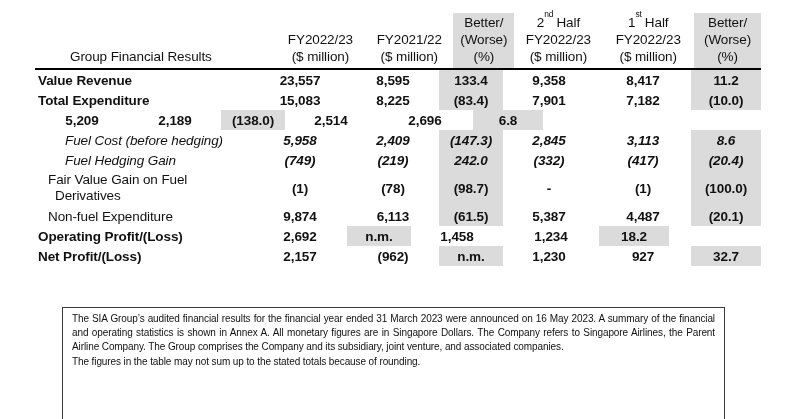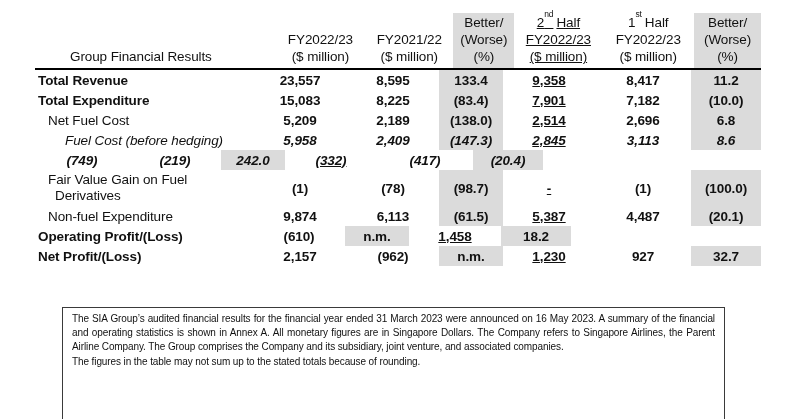--- a/index.html
+++ b/index.html
@@ -20,21 +20,21 @@
     left: 35px;
     top: 13px;
     width: 726px;
     font-size: 13.5px;
     letter-spacing: -0.1px;
   }
   .c-label { width: 218px; }
   .c1 { width: 94px; }
   .c2 { width: 92px; }
   .c3 { width: 64px; }
-  .c4 { width: 92px; text-decoration: underline; }
+  .c4 { width: 92px; }
   .c5 { width: 96px; }
   .c6 { width: 70px; }
   .gray { background: #dbdbdb; }
 
   .thead {
     display: flex;
     height: 57px;
     border-bottom: 2.5px solid #000000;
   }
   .hcell {
@@ -137,60 +137,60 @@
         <span>($ million)</span>
       </div>
       <div class="hcell c6 gray">
         <span>Better/</span>
         <span>(Worse)</span>
         <span>(%)</span>
       </div>
     </div>
 
     <div class="trow bold-row">
-      <div class="cell c-label">Total Revenue</div>
+      <div class="cell c-label">Value Revenue</div>
       <div class="cell c1 num">23,557</div>
       <div class="cell c2 num">8,595</div>
       <div class="cell c3 num gray">133.4</div>
       <div class="cell c4 num">9,358</div>
       <div class="cell c5 num">8,417</div>
       <div class="cell c6 num gray">11.2</div>
     </div>
 
     <div class="trow bold-row">
       <div class="cell c-label">Total Expenditure</div>
       <div class="cell c1 num">15,083</div>
       <div class="cell c2 num">8,225</div>
       <div class="cell c3 num gray">(83.4)</div>
       <div class="cell c4 num">7,901</div>
       <div class="cell c5 num">7,182</div>
       <div class="cell c6 num gray">(10.0)</div>
     </div>
 
     <div class="trow ind1">
-      <div class="cell c-label">Net Fuel Cost</div>
       <div class="cell c1 num">5,209</div>
       <div class="cell c2 num">2,189</div>
       <div class="cell c3 num gray">(138.0)</div>
       <div class="cell c4 num">2,514</div>
       <div class="cell c5 num">2,696</div>
       <div class="cell c6 num gray">6.8</div>
     </div>
 
     <div class="trow ind2 italic-row">
       <div class="cell c-label">Fuel Cost (before hedging)</div>
       <div class="cell c1 num">5,958</div>
       <div class="cell c2 num">2,409</div>
       <div class="cell c3 num gray">(147.3)</div>
       <div class="cell c4 num">2,845</div>
       <div class="cell c5 num">3,113</div>
       <div class="cell c6 num gray">8.6</div>
     </div>
 
     <div class="trow ind2 italic-row">
+      <div class="cell c-label">Fuel Hedging Gain</div>
       <div class="cell c1 num">(749)</div>
       <div class="cell c2 num">(219)</div>
       <div class="cell c3 num gray">242.0</div>
       <div class="cell c4 num">(332)</div>
       <div class="cell c5 num">(417)</div>
       <div class="cell c6 num gray">(20.4)</div>
     </div>
 
     <div class="trow tall">
       <div class="cell c-label">Fair Value Gain on Fuel Derivatives</div>
@@ -207,23 +207,24 @@
       <div class="cell c1 num">9,874</div>
       <div class="cell c2 num">6,113</div>
       <div class="cell c3 num gray">(61.5)</div>
       <div class="cell c4 num">5,387</div>
       <div class="cell c5 num">4,487</div>
       <div class="cell c6 num gray">(20.1)</div>
     </div>
 
     <div class="trow bold-row">
       <div class="cell c-label">Operating Profit/(Loss)</div>
-      <div class="cell c2 num">(610)</div>
+      <div class="cell c1 num">2,692</div>
       <div class="cell c3 num gray">n.m.</div>
       <div class="cell c4 num">1,458</div>
+      <div class="cell c5 num">1,234</div>
       <div class="cell c6 num gray">18.2</div>
     </div>
 
     <div class="trow bold-row">
       <div class="cell c-label">Net Profit/(Loss)</div>
       <div class="cell c1 num">2,157</div>
       <div class="cell c2 num">(962)</div>
       <div class="cell c3 num gray">n.m.</div>
       <div class="cell c4 num">1,230</div>
       <div class="cell c5 num">927</div>

